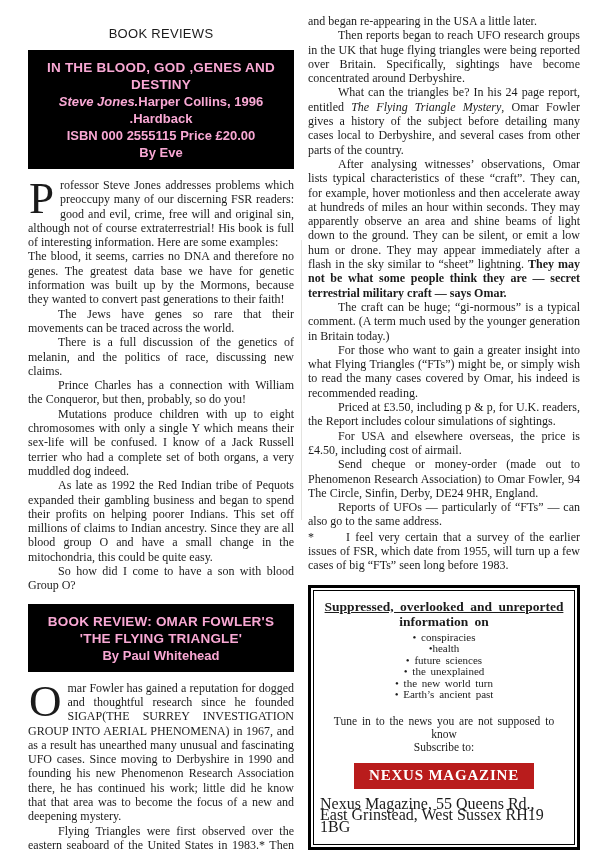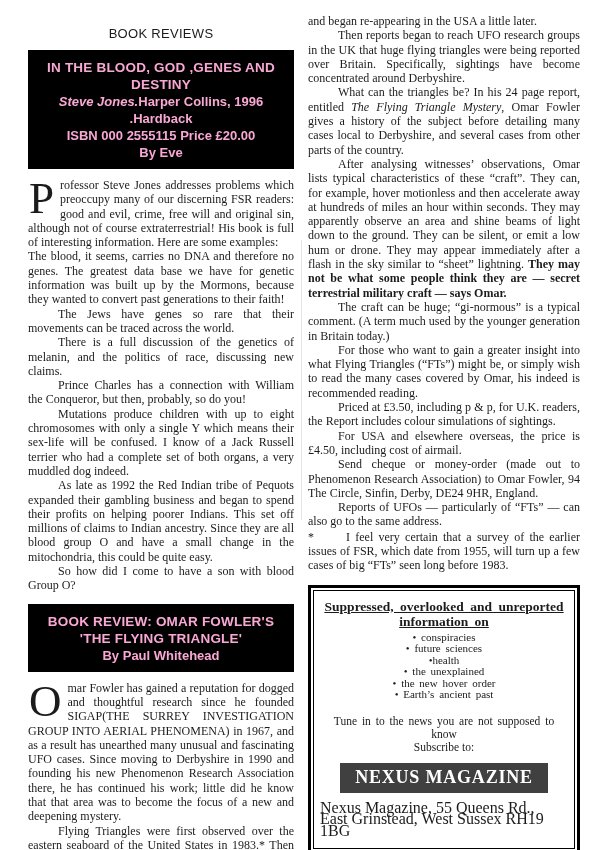--- a/index.html
+++ b/index.html
@@ -34,29 +34,29 @@
     font-family:"Liberation Serif", serif;
   }
   .box2{margin-top:11px;}
 
   .note-heading{margin-top:17px;font-size:12.5px;letter-spacing:.2px;}
   .note-para{position:relative;font-size:12px;line-height:14.3px;text-align:justify;text-indent:38px;margin-top:1px;}
   .note-marker{position:absolute;left:0;top:0;text-indent:0;}
 
   .advert{margin-top:12px;border:3px solid #000;padding:2px;}
   .advert-inner{border:1px solid #000;padding:8px 6px 12px 6px;}
-  .ad-headline{font-weight:bold;font-size:13.5px;line-height:15.5px;text-align:center;word-spacing:3px;text-decoration:underline;}
+  .ad-headline{font-weight:bold;font-size:13.5px;line-height:15.5px;text-align:center;word-spacing:3px;}
   .ad-headline-1{text-decoration:underline;}
   .ad-bullets{margin-top:2px;}
   .ad-bullet{text-align:center;font-size:11px;line-height:11.5px;word-spacing:2px;}
   .ad-tagline{margin-top:14px;text-align:center;font-size:11.5px;word-spacing:2px;line-height:13px;}
   .ad-subscribe{text-align:center;font-size:11.5px;line-height:13px;}
   .nexus-box{
-    background:#404040;color:#fff;width:fit-content;margin:9px auto 0 auto;
-    padding:4px 15px 5px 15px;font-weight:bold;font-size:18px;letter-spacing:.8px;
+    background:#b91c1c;color:#fff;width:fit-content;margin:9px auto 0 auto;
+    padding:4px 15px 5px 15px;font-weight:bold;font-size:15px;letter-spacing:.8px;
   }
   .ad-address{margin-top:9px;}
   .ad-address-line{font-size:16px;line-height:11.5px;}
 
   .page-number{position:absolute;left:34px;top:856px;font-size:13.5px;}
   .scan-line{position:absolute;left:301px;top:240px;width:1px;height:280px;background:#e3e3e0;}
 </style>
 </head>
 <body>
 
@@ -113,24 +113,24 @@
     </div>
 
     <div class="advert">
       <div class="advert-inner">
         <div class="ad-headline">
           <div class="ad-headline-1">Suppressed, overlooked and unreported</div>
           <div>information on</div>
         </div>
         <div class="ad-bullets">
             <div class="ad-bullet">• conspiracies</div>
+            <div class="ad-bullet">•health</div>
             <div class="ad-bullet">• future sciences</div>
-            <div class="ad-bullet">•health</div>
             <div class="ad-bullet">• the unexplained</div>
-            <div class="ad-bullet">• the new hover order</div>
+            <div class="ad-bullet">• the new world turn</div>
             <div class="ad-bullet">• Earth’s ancient past</div>
           </div>
         <div class="ad-tagline">Tune in to the news you are not supposed to know</div>
         <div class="ad-subscribe">Subscribe to:</div>
         <div class="nexus-box">NEXUS MAGAZINE</div>
         <div class="ad-address">
             <div class="ad-address-line">Nexus Magazine, 55 Queens Rd.,</div>
             <div class="ad-address-line">East Grinstead, West Sussex RH19 1BG</div>
           </div>
       </div>

